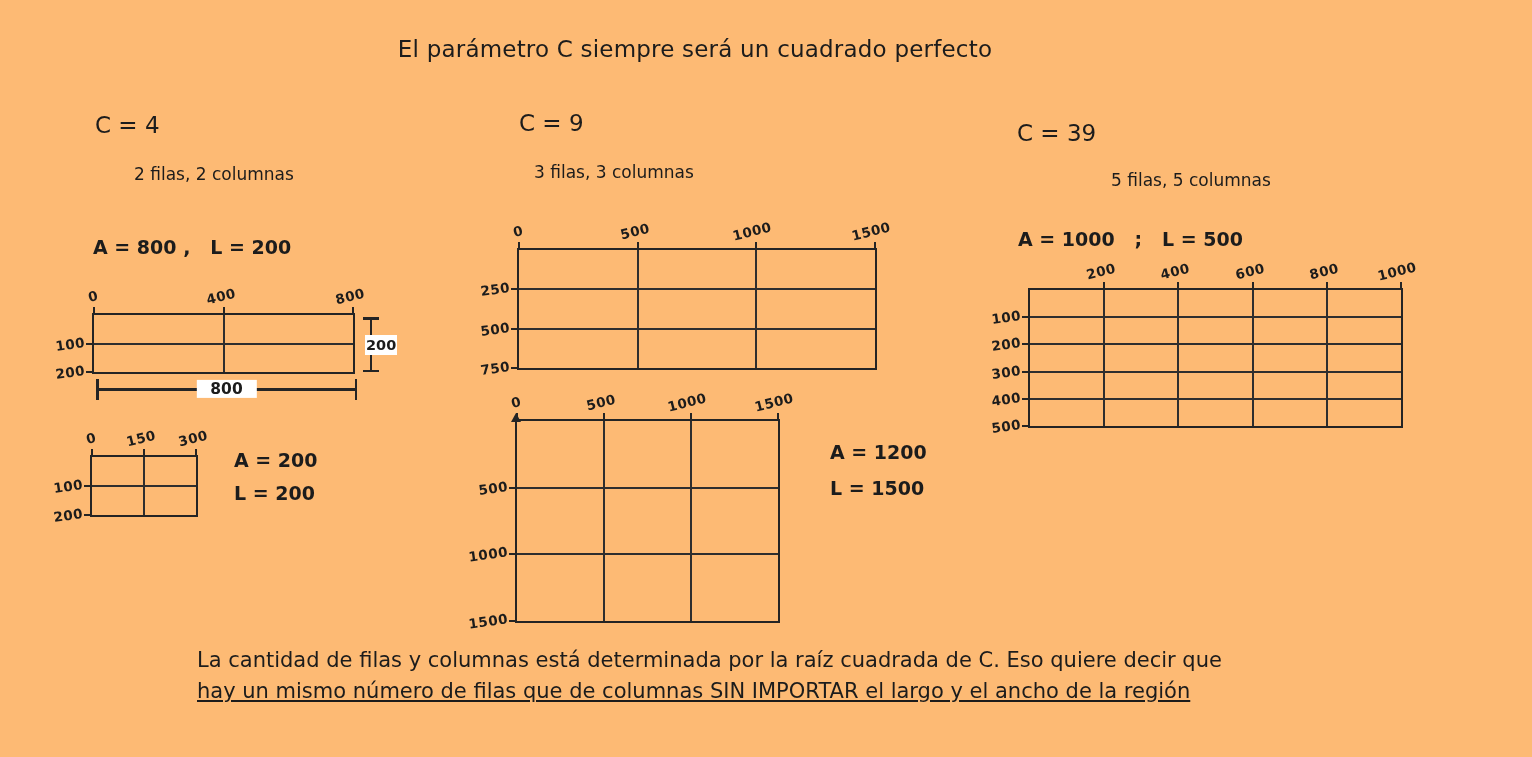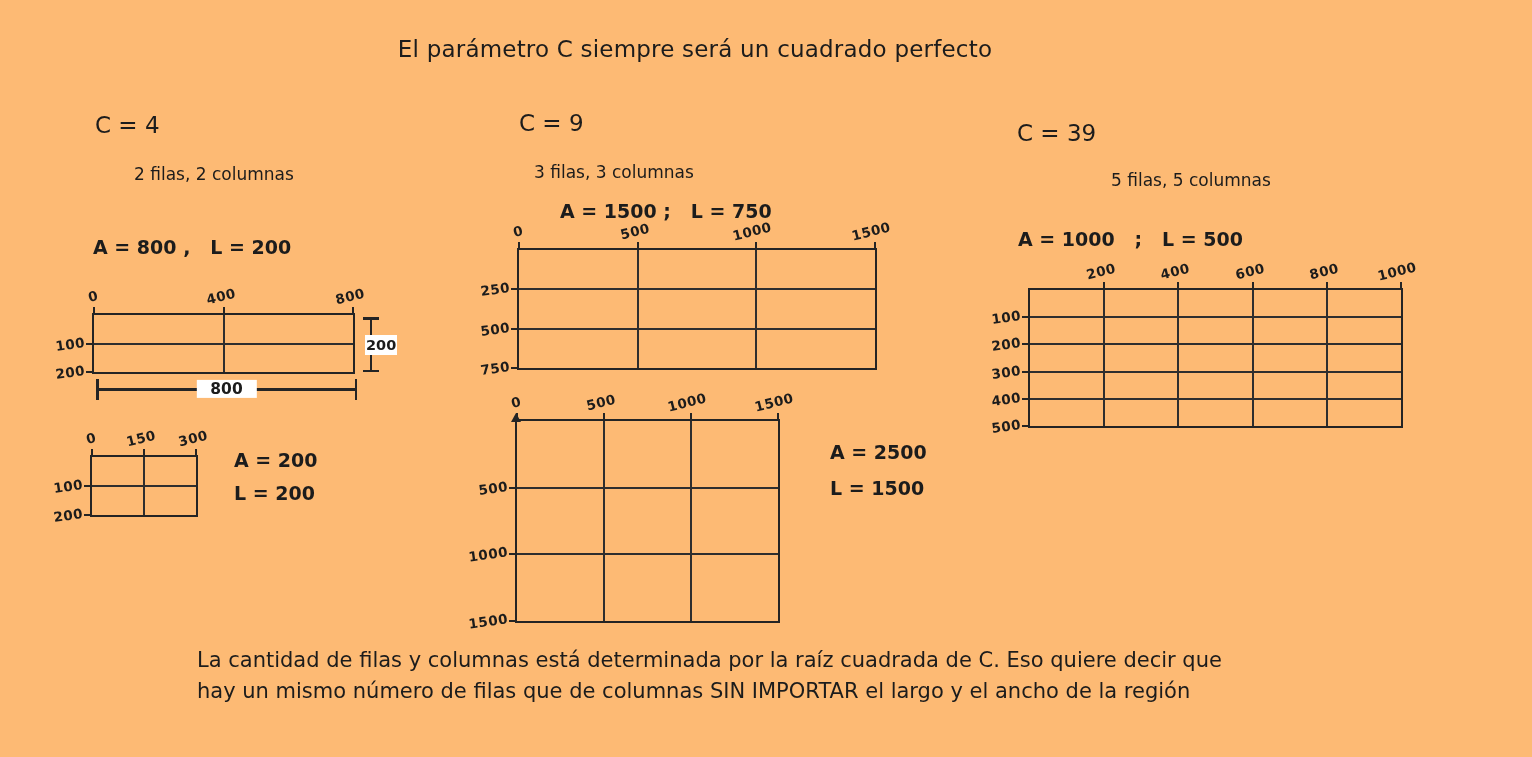--- a/index.html
+++ b/index.html
@@ -94,21 +94,20 @@
       <div class="xtick" style="left: 100%;">300</div>
       <div class="tm tm-x" style="left: calc(100% - 1px);"></div>
       <div class="ytick" style="top: 50%;">100</div>
       <div class="tm tm-y" style="top: calc(50% - 1px);"></div>
       <div class="ytick" style="top: 100%;">200</div>
       <div class="tm tm-y" style="top: calc(100% - 1px);"></div>
     </div>
 
   <div class="abs c-label" style="left:519px;top:110px;">C = 9</div>
   <div class="abs dims-label" style="left:534px;top:162px;">3 filas, 3 columnas</div>
-  <div class="abs params-label" style="left:560px;top:200px;">A = 1500 ;   L = 750</div>
 
   <div class="grid" style="left:517px;top:248px;width:360px;height:122px;">
       <div class="gl gl-v" style="left: 33.3333%;"></div>
       <div class="gl gl-v" style="left: 66.6667%;"></div>
       <div class="gl gl-h" style="top: 33.3333%;"></div>
       <div class="gl gl-h" style="top: 66.6667%;"></div>
       <div class="xtick" style="left: 0%;">0</div>
       <div class="tm tm-x" style="left: calc(0% - 1px);"></div>
       <div class="xtick" style="left: 33.3333%;">500</div>
       <div class="tm tm-x" style="left: calc(33.3333% - 1px);"></div>
@@ -119,21 +118,21 @@
       <div class="ytick" style="top: 33.3333%;">250</div>
       <div class="tm tm-y" style="top: calc(33.3333% - 1px);"></div>
       <div class="ytick" style="top: 66.6667%;">500</div>
       <div class="tm tm-y" style="top: calc(66.6667% - 1px);"></div>
       <div class="ytick" style="top: 100%;">750</div>
       <div class="tm tm-y" style="top: calc(100% - 1px);"></div>
     </div>
 
   <div class="grid" style="left:515px;top:419px;width:265px;height:204px;">
     <div class="axis-arrow"></div>
-    <span class="side-label" style="left:calc(100% + 52px);top:20px;">A = 2500</span>
+    <span class="side-label" style="left:calc(100% + 52px);top:20px;">A = 1200</span>
     <span class="side-label" style="left:calc(100% + 52px);top:56px;">L = 1500</span>
   <div class="gl gl-v" style="left: 33.3333%;"></div>
       <div class="gl gl-v" style="left: 66.6667%;"></div>
       <div class="gl gl-h" style="top: 33.3333%;"></div>
       <div class="gl gl-h" style="top: 66.6667%;"></div>
       <div class="xtick" style="left: 0%;">0</div>
       <div class="tm tm-x" style="left: calc(0% - 1px);"></div>
       <div class="xtick" style="left: 33.3333%;">500</div>
       <div class="tm tm-x" style="left: calc(33.3333% - 1px);"></div>
       <div class="xtick" style="left: 66.6667%;">1000</div>
@@ -177,15 +176,15 @@
       <div class="tm tm-y" style="top: calc(40% - 1px);"></div>
       <div class="ytick" style="top: 60%;">300</div>
       <div class="tm tm-y" style="top: calc(60% - 1px);"></div>
       <div class="ytick" style="top: 80%;">400</div>
       <div class="tm tm-y" style="top: calc(80% - 1px);"></div>
       <div class="ytick" style="top: 100%;">500</div>
       <div class="tm tm-y" style="top: calc(100% - 1px);"></div>
     </div>
 
   <div class="abs footer-line" style="left:197px;top:645px;">La cantidad de filas y columnas está determinada por la raíz cuadrada de C. Eso quiere decir que</div>
-  <div class="abs footer-line" style="left:197px;top:676px;">hay un mismo número de filas que de columnas SIN IMPORTAR el largo y el ancho de la región</div>
+  <div class="abs footer-line" style="left:197px;top:676px;text-decoration:underline;">hay un mismo número de filas que de columnas SIN IMPORTAR el largo y el ancho de la región</div>
 
 </div>
 
 </body></html>

